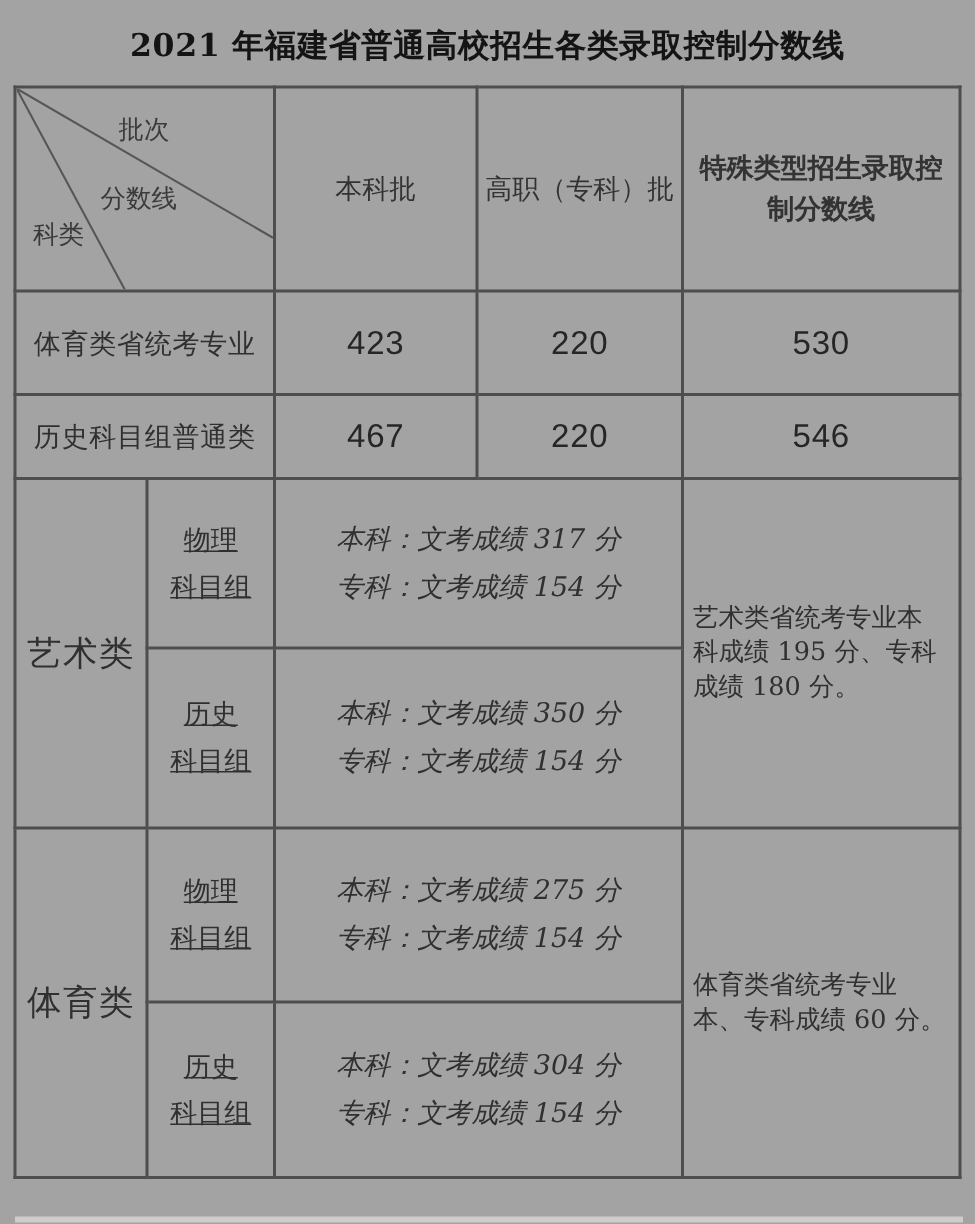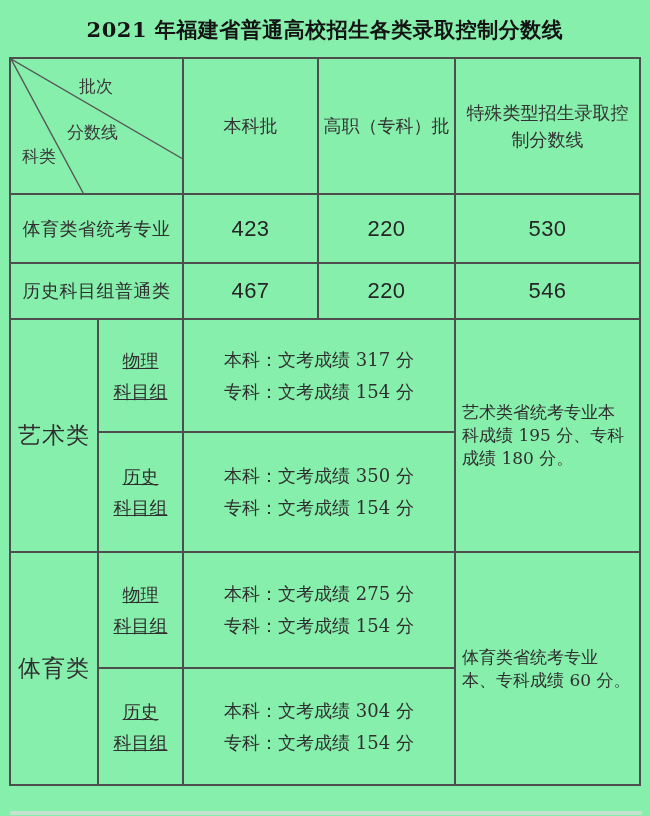--- a/index.html
+++ b/index.html
@@ -3,21 +3,21 @@
 <meta charset="utf-8">
 <style>
   * { box-sizing: border-box; margin: 0; padding: 0; }
   html, body { background: #ffffff; }
   body {
     width: 650px; height: 816px;
     font-family: "DejaVu Serif", "Liberation Serif", serif;
     color: #303030;
     overflow: hidden;
   }
-  .page { position: relative; width: 650px; height: 816px; background: #86efac; }
+  .page { position: relative; width: 650px; height: 816px; background: #a3a3a3; }
 
   .title {
     position: absolute; top: 16px; left: 0; width: 650px;
     text-align: center;
     font-size: 21px; font-weight: bold; letter-spacing: 0.5px;
     color: #141414; line-height: 27px;
     font-family: "DejaVu Serif", "Liberation Serif", serif;
   }
 
   table.score-table {
@@ -35,36 +35,36 @@
 
   
   td.corner { position: relative; padding: 0; }
   .corner svg { position: absolute; left: 0; top: 0; width: 100%; height: 100%; display: block; }
   .corner .lbl { position: absolute; font-size: 17px; color: #3a3a3a; white-space: nowrap; }
   .lbl-batch { left: 68px; top: 16px; }
   .lbl-scoreline { left: 56px; top: 62px; }
   .lbl-subject { left: 11px; top: 86px; }
 
   .hdr { font-size: 18px; color: #333333; }
-  .hdr .hline { line-height: 27px; }
+  .hdr .hline { line-height: 27px; font-weight: bold; }
 
   .row-label { font-size: 18px; letter-spacing: 0.5px; }
 
   .score {
     font-family: "Liberation Sans", "DejaVu Sans", sans-serif;
     font-size: 22px; color: #262626; letter-spacing: 0.5px;
   }
 
   .cat-cell { font-size: 23px; letter-spacing: 1px; }
 
   .group-cell .gl { line-height: 31px; font-size: 18px; text-decoration: underline; }
 
   .content-cell { }
   .content-cell .inner { display: inline-block; text-align: left; }
-  .content-cell .cl { line-height: 32px; font-size: 18px; white-space: nowrap; }
+  .content-cell .cl { line-height: 32px; font-size: 18px; white-space: nowrap; font-style: italic; }
 
   .note-cell { text-align: left; padding: 0 8px 0 6px; }
   .note-cell .nl { font-size: 17px; line-height: 23px; white-space: nowrap; }
 
   .bottom-artifact {
     position: absolute; left: 10px; bottom: 1px; width: 632px; height: 4px;
     background: #dedede; opacity: 0.7;
   }
 </style>
 </head>

